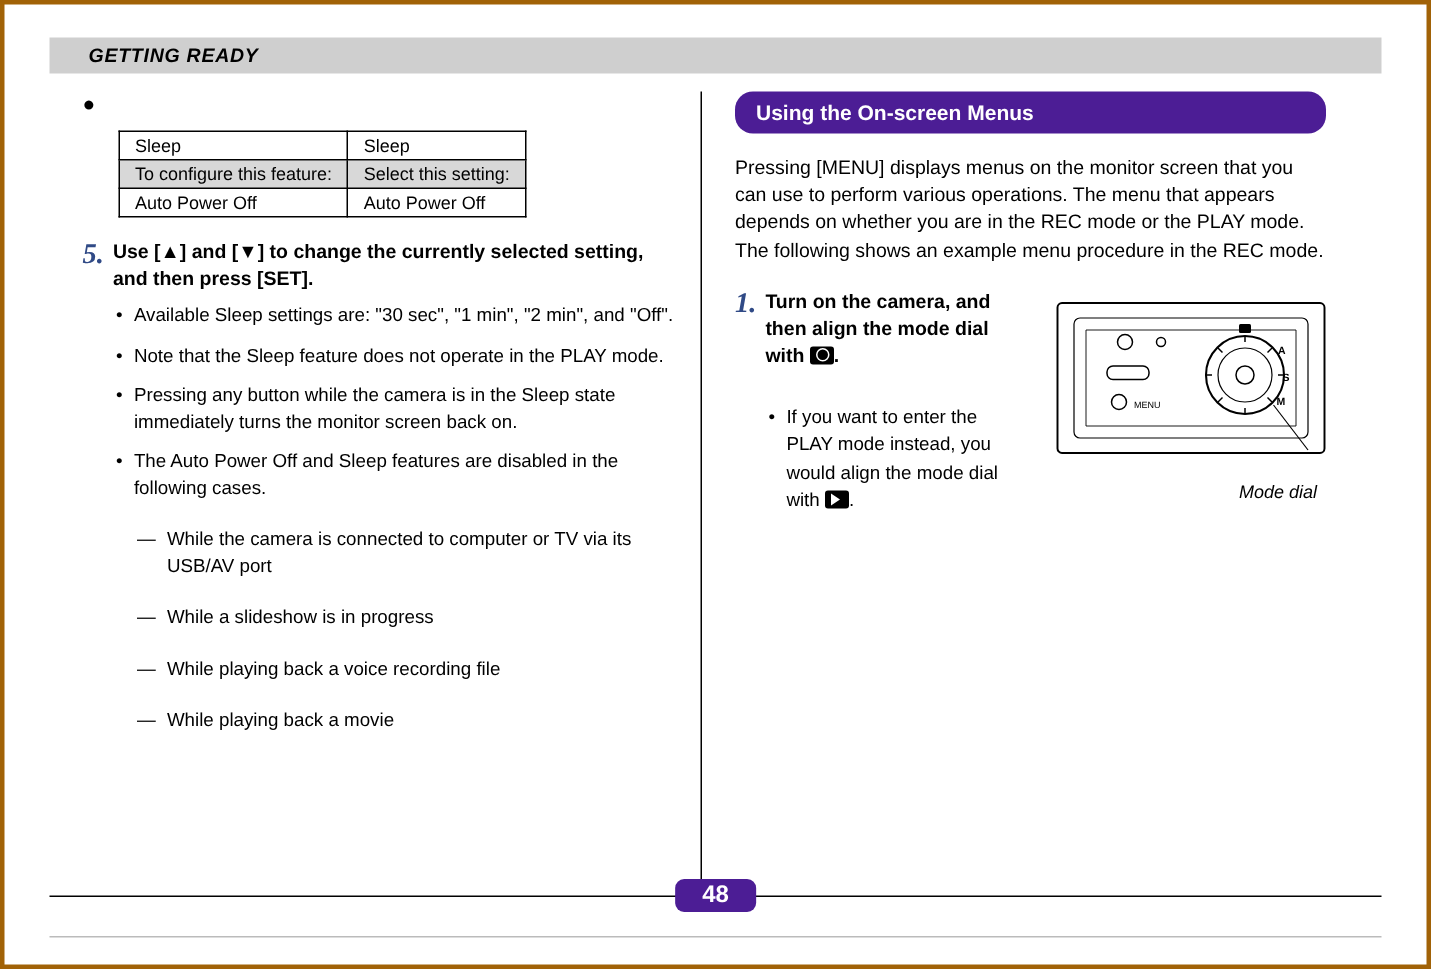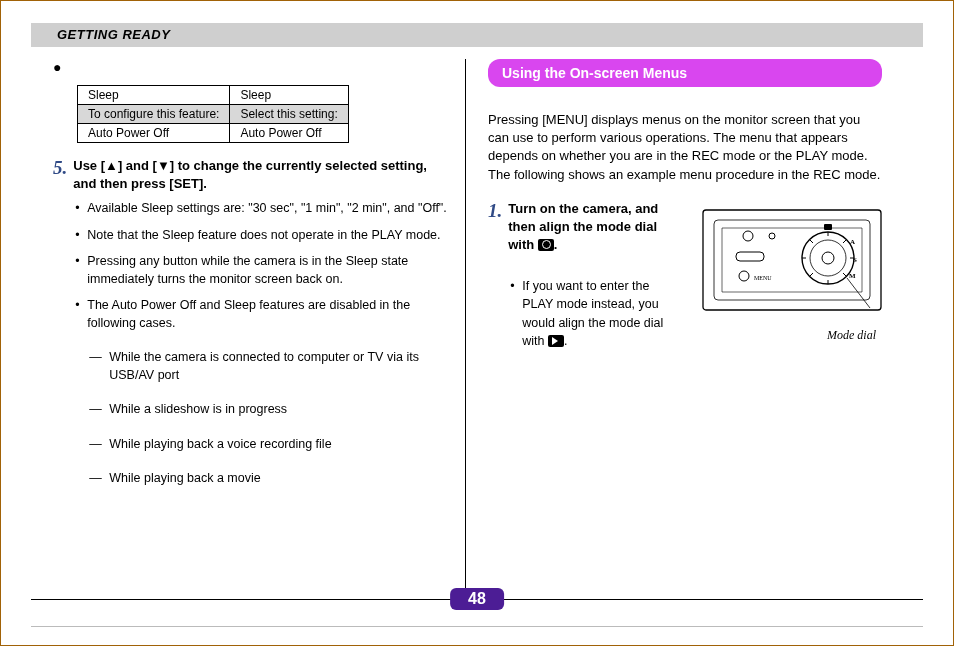--- a/index.html
+++ b/index.html
@@ -8,21 +8,21 @@
     background: #fff;
     font-family: Arial, Helvetica, sans-serif;
     color: #000;
   }
   .page {
     width: 954px;
     height: 646px;
     position: relative;
     box-sizing: border-box;
     padding: 22px 30px 20px 30px;
-    border: 1px solid #a16207;
+    border: 3px solid #a16207;
   }
   .header-bar {
     background: #cfcfcf;
     height: 24px;
     line-height: 24px;
     padding-left: 26px;
     font-weight: bold;
     font-size: 13px;
     font-style: italic;
     letter-spacing: .5px;
@@ -117,45 +117,44 @@
     font-size: 12.5px;
     line-height: 1.45;
   }
   ul.dashes > li::before {
     content: "—";
     position: absolute;
     left: 2px;
     top: 0;
   }
   .section-pill {
-    background: #d946ef;
+    background: #4c1d95;
     color: #fff;
     font-weight: bold;
     font-size: 14px;
     padding: 6px 14px;
     border-radius: 12px;
-    margin-bottom: 24px;
+    margin-bottom: 14px;
   }
   .lead {
     font-size: 13px;
     line-height: 1.4;
     margin-bottom: 16px;
   }
   .step-right {
     display: flex;
     align-items: flex-start;
   }
   .step-right .text { width: 195px; font-size: 13px; line-height: 1.4;}
   .step-right .text .stitle { font-weight: bold; margin-bottom: 23px;}
   .step-right .text ul { font-size: 12.5px;}
   .illus-wrap {
     width: 204px;
     margin-left: 25px;
     text-align: right;
-    font-family: Liberation Serif, serif;
   }
   .illus {
     width: 180px;
     height: 120px;
   }
   .illus-caption {
     font-style: italic;
     font-size: 12px;
     text-align: right;
     margin-top: 4px;

